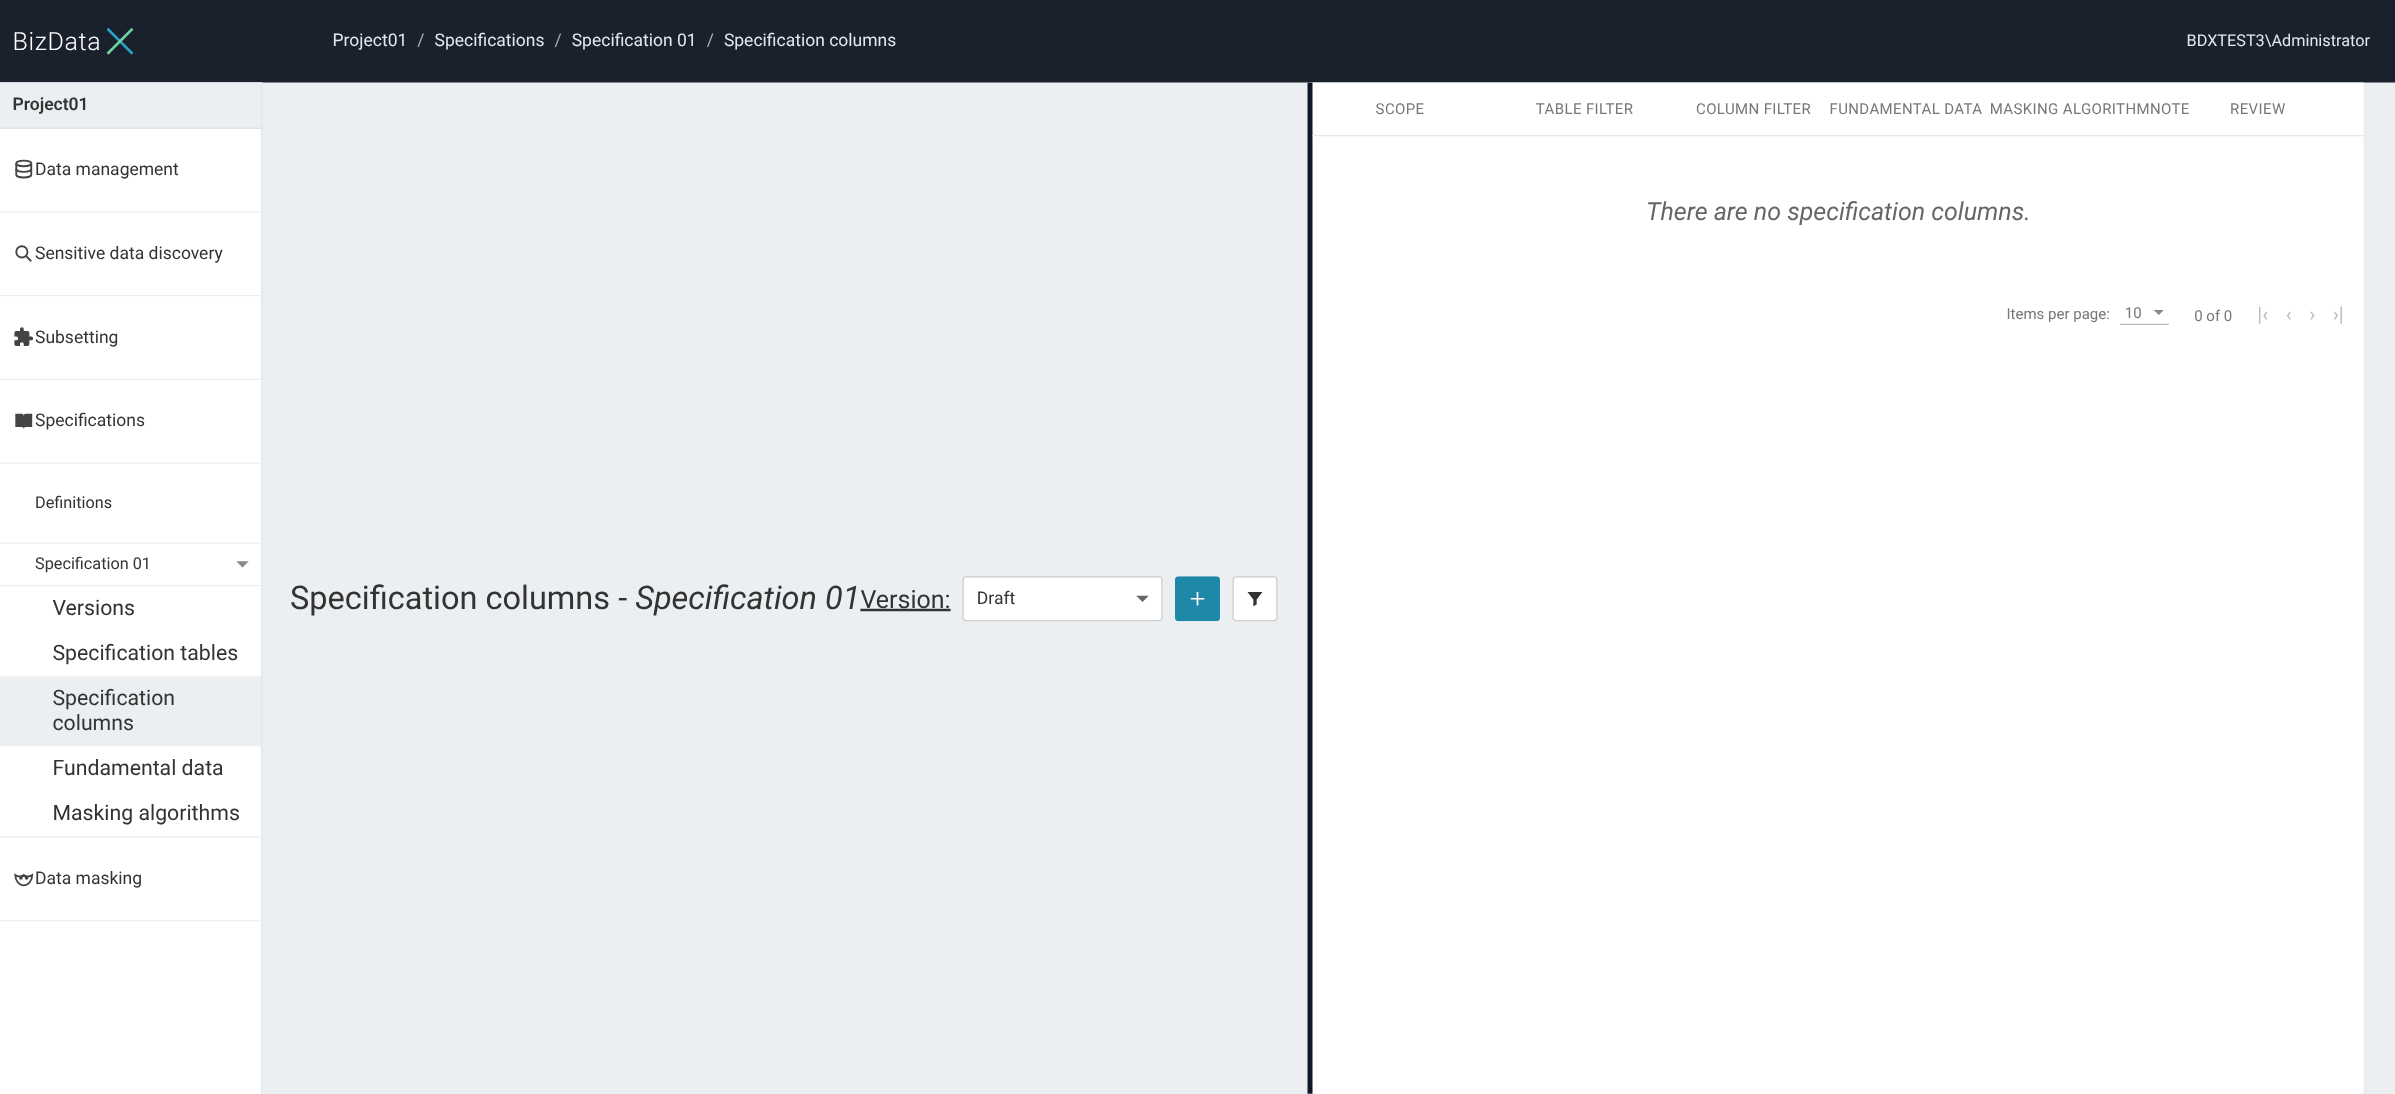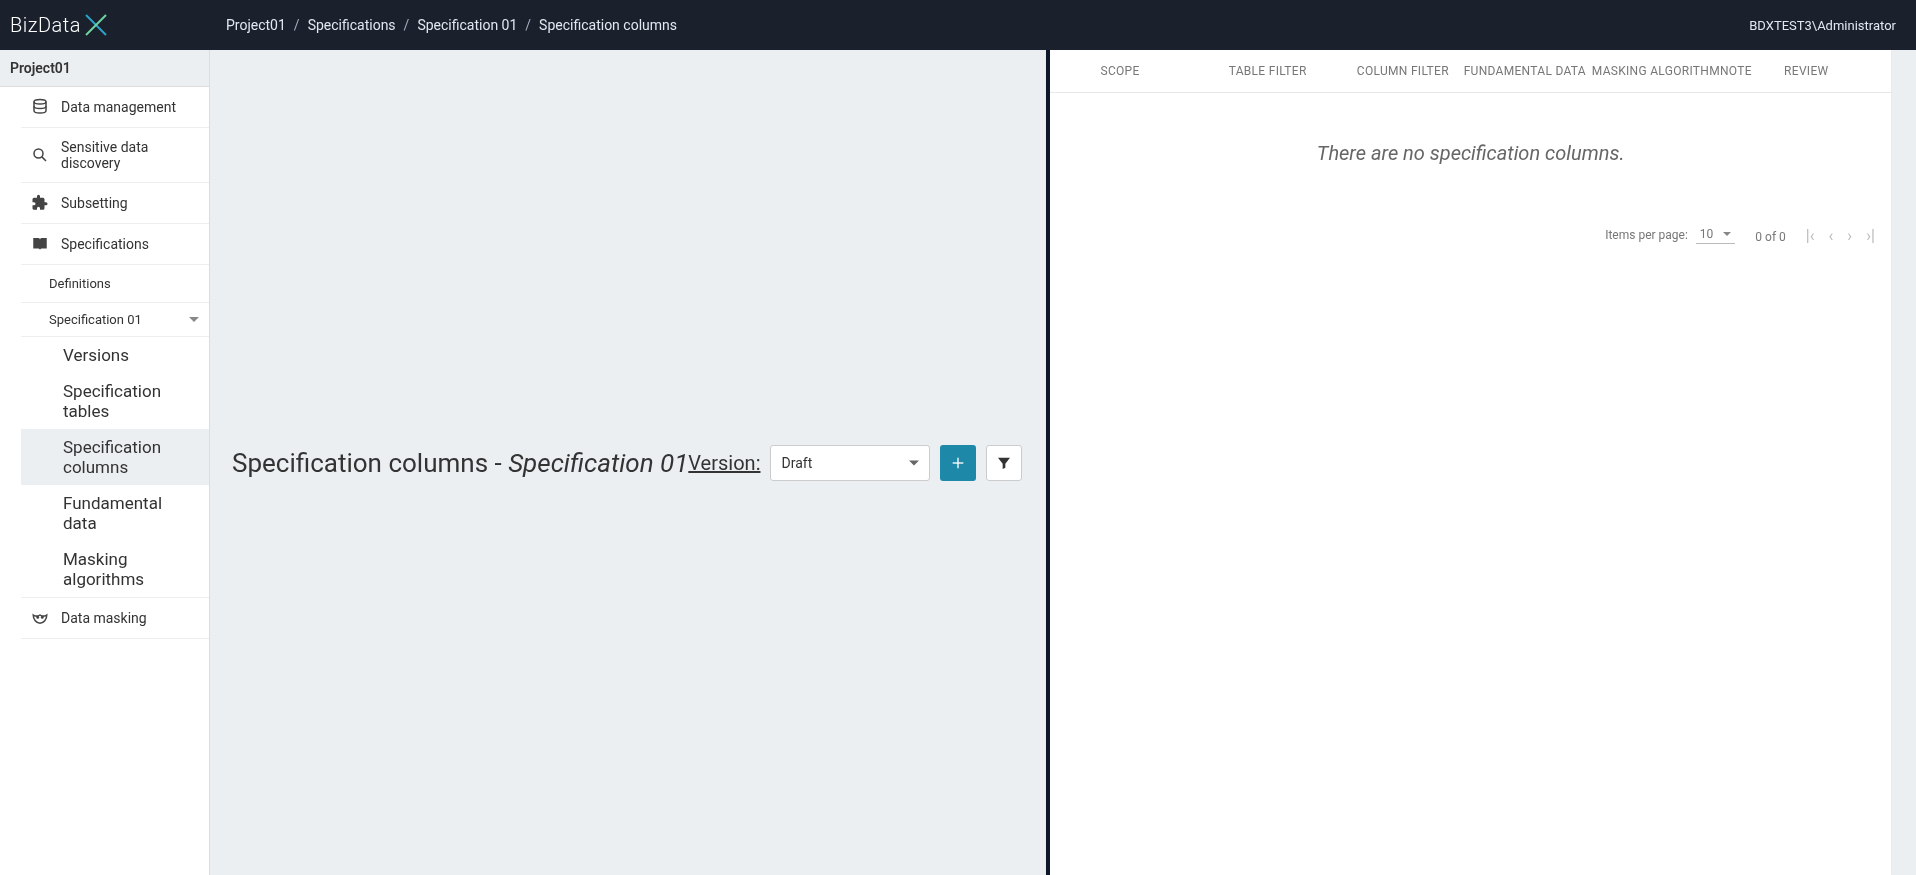--- a/index.html
+++ b/index.html
@@ -6,26 +6,27 @@
   body {
     font-family: -apple-system, BlinkMacSystemFont, "Segoe UI", Roboto, Arial, sans-serif;
     font-size: 14px;
     color: #333;
     background: #eceff1;
     width: 1916px;
     height: 875px;
     overflow: hidden;
   }
   .topbar {
-    height: 50px;
+    height: 66px;
     background: #1a202c;
     color: #fff;
     display: flex;
     align-items: center;
     padding: 0 20px 0 10px;
+    gap: 40px;
   }
   .logo {
     width: 210px;
     display: flex;
     align-items: center;
     font-size: 20px;
     font-weight: 300;
     letter-spacing: 0.5px;
   }
   .logo svg { margin-left: 2px; }
@@ -56,27 +57,25 @@
   .sidebar-header {
     background: #eceff1;
     padding: 10px 10px;
     font-weight: 600;
     font-size: 14px;
     border-bottom: 1px solid #ddd;
   }
   .nav-item {
     display: flex;
     align-items: center;
-    gap: 12px;
-    padding: 11px 10px;
+    padding: 24px 10px;
     border-bottom: 1px solid #eee;
     cursor: pointer;
     color: #333;
     font-size: 14px;
-    margin-left: 21px;
   }
   .nav-item .icon { width: 18px; height: 18px; display:flex; align-items:center; justify-content:center; color:#444; }
   .nav-item.sub { padding-left: 28px; font-size: 13px; border-bottom:none; }
   .nav-item.sub.level2 { padding-left: 28px; padding-top:9px; padding-bottom:9px; display:flex; justify-content:space-between; align-items:center;}
   .nav-item.sub.level3 { padding-left: 42px; padding-top:8px; padding-bottom:8px; font-size: 17px;}
   .nav-item.active-parent { background:#fff; }
   .nav-item.selected { background:#eceff1; }
   .sidebar-spacer { flex: 1; }
   .sidebar-footer {
     border-top:1px solid #ddd;

